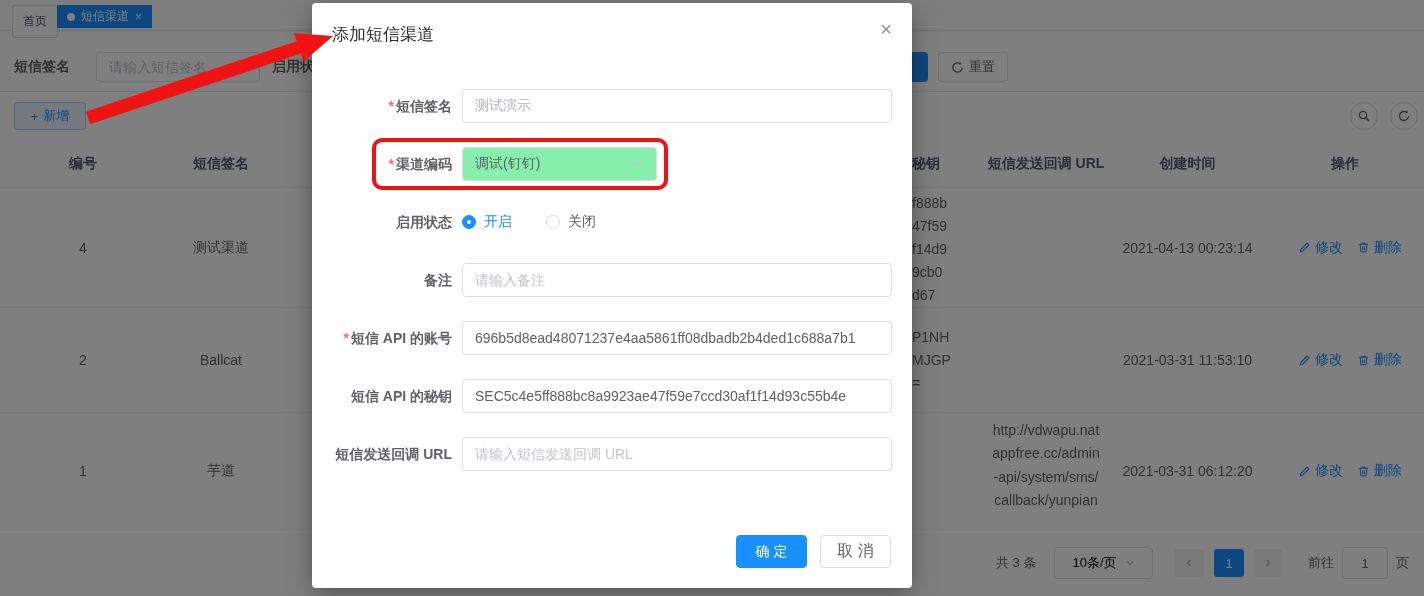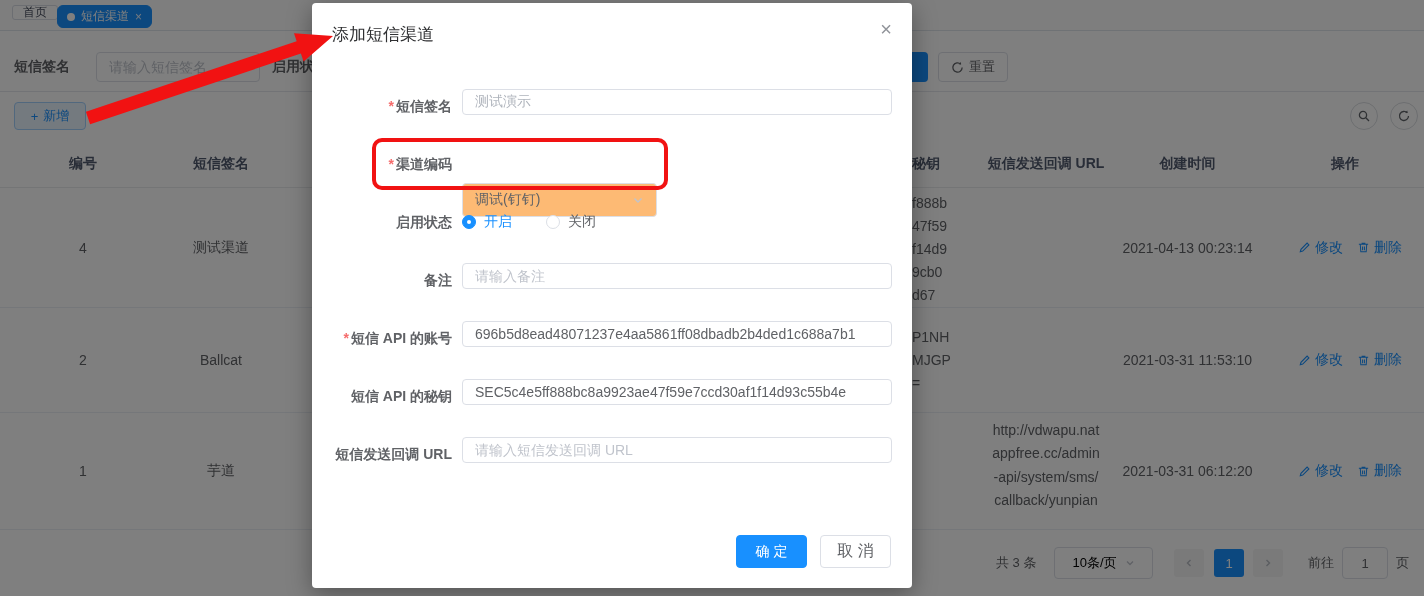--- a/index.html
+++ b/index.html
@@ -4,22 +4,22 @@
 <style>
   * { margin:0; padding:0; box-sizing:border-box; }
   html,body { width:1424px; height:596px; overflow:hidden; }
   body { font-family:"Liberation Sans","DejaVu Sans",sans-serif; background:#fff; }
   .stage { position:relative; width:1424px; height:596px; background:#fff; overflow:hidden; }
   .abs { position:absolute; }
 
   
   .bg { position:absolute; inset:0; z-index:1; background:#fff; }
   .tabbar { position:absolute; left:0; top:0; width:1424px; height:31px; background:#fdfdfd; border-bottom:1px solid #dfe4ea; }
-  .tab-home { position:absolute; left:12px; top:5px; height:15px; padding:0 10px; background:#fff; border:1px solid #d8dce5; border-radius:3px; font-size:12px; color:#495060; display:flex; align-items:center; }
-  .tab-active { position:absolute; left:57px; top:5px; height:23px; padding:0 9px; background:#1890ff; border:1px solid #1890ff; border-radius:6px; font-size:12px; color:#fff; display:flex; align-items:center; gap:6px; }
+  .tab-home { position:absolute; left:12px; top:5px; height:33px; padding:0 10px; background:#fff; border:1px solid #d8dce5; border-radius:3px; font-size:12px; color:#495060; display:flex; align-items:center; }
+  .tab-active { position:absolute; left:57px; top:5px; height:23px; padding:0 9px; background:#1890ff; border:1px solid #1890ff; border-radius:0; font-size:12px; color:#fff; display:flex; align-items:center; gap:6px; }
   .tab-dot { width:8px; height:8px; border-radius:50%; background:#fff; }
   .tab-close { font-size:12px; color:#e8f2ff; }
 
   .flt-label { height:30px; display:flex; align-items:center; font-size:14px; font-weight:600; color:#606266; }
   .inp { border:1px solid #dcdfe6; border-radius:4px; background:#fff; font-size:14px; color:#606266; padding:12px 12px; outline:none; font-family:inherit; }
   .inp::placeholder { color:#c0c4cc; }
   .search-btn { position:absolute; left:845px; top:52px; width:83px; height:30px; background:#1890ff; border-radius:4px; }
   .reset-btn { position:absolute; left:938px; top:52px; width:70px; height:30px; background:#fff; border:1px solid #dcdfe6; border-radius:4px; display:flex; align-items:center; justify-content:center; gap:5px; font-size:13px; color:#606266; }
   .divider { position:absolute; left:0; top:91px; width:1424px; height:1px; background:#e4e7ed; }
 
@@ -43,23 +43,23 @@
 
   
   .overlay { position:absolute; inset:0; background:rgba(0,0,0,0.5); z-index:5; }
   .modal { position:absolute; left:312px; top:3px; width:600px; height:585px; background:#fff; border-radius:4px; box-shadow:0 6px 24px rgba(0,0,0,.35); z-index:10; }
   .m-title { position:absolute; left:20px; top:20px; font-size:17px; font-weight:500; color:#303133; }
   .m-close { position:absolute; right:20px; top:16px; font-size:20px; color:#909399; line-height:1; cursor:pointer; }
   .frow { position:absolute; left:0; width:600px; height:34px; }
   .flabel { position:absolute; left:0; top:0; width:140px; height:34px; line-height:34px; text-align:right; font-size:14px; font-weight:600; color:#606266; }
   .req { color:#f56c6c; margin-right:2px; }
   .fctl { position:absolute; left:150px; top:0; }
-  .m-input { width:430px; height:26px; }
+  .m-input { width:430px; height:34px; }
   .val-grey { color:#aeb3bb; }
-  .m-select { width:195px; height:34px; border:1px solid #dcdfe6; border-radius:4px; display:flex; align-items:center; font-size:14px; color:#606266; padding:0 12px; justify-content:space-between; background:#fdba74;margin-top:36px; }
+  .m-select { width:195px; height:34px; border:1px solid #dcdfe6; border-radius:4px; display:flex; align-items:center; font-size:14px; color:#606266; padding:0 12px; justify-content:space-between; background:#86efac; }
   .radio-group { display:flex; align-items:center; height:34px; gap:34px; }
   .radio { display:flex; align-items:center; gap:8px; font-size:14px; }
   .r-outer { width:14px; height:14px; border-radius:50%; border:1px solid #dcdfe6; background:#fff; display:flex; align-items:center; justify-content:center; }
   .r-on { border-color:#1890ff; background:#1890ff; }
   .r-dot { width:4px; height:4px; border-radius:50%; background:#fff; }
   .btn-primary { position:absolute; left:424px; top:532px; width:71px; height:33px; background:#1890ff; border:1px solid #1890ff; border-radius:4px; color:#fff; font-size:14px; display:flex; align-items:center; justify-content:center; }
   .btn-plain { position:absolute; left:508px; top:532px; width:71px; height:33px; background:#fff; border:1px solid #dcdfe6; border-radius:4px; color:#606266; font-size:16px; display:flex; align-items:center; justify-content:center; }
 
   
   .annot-arrow { position:absolute; inset:0; z-index:20; pointer-events:none; }

